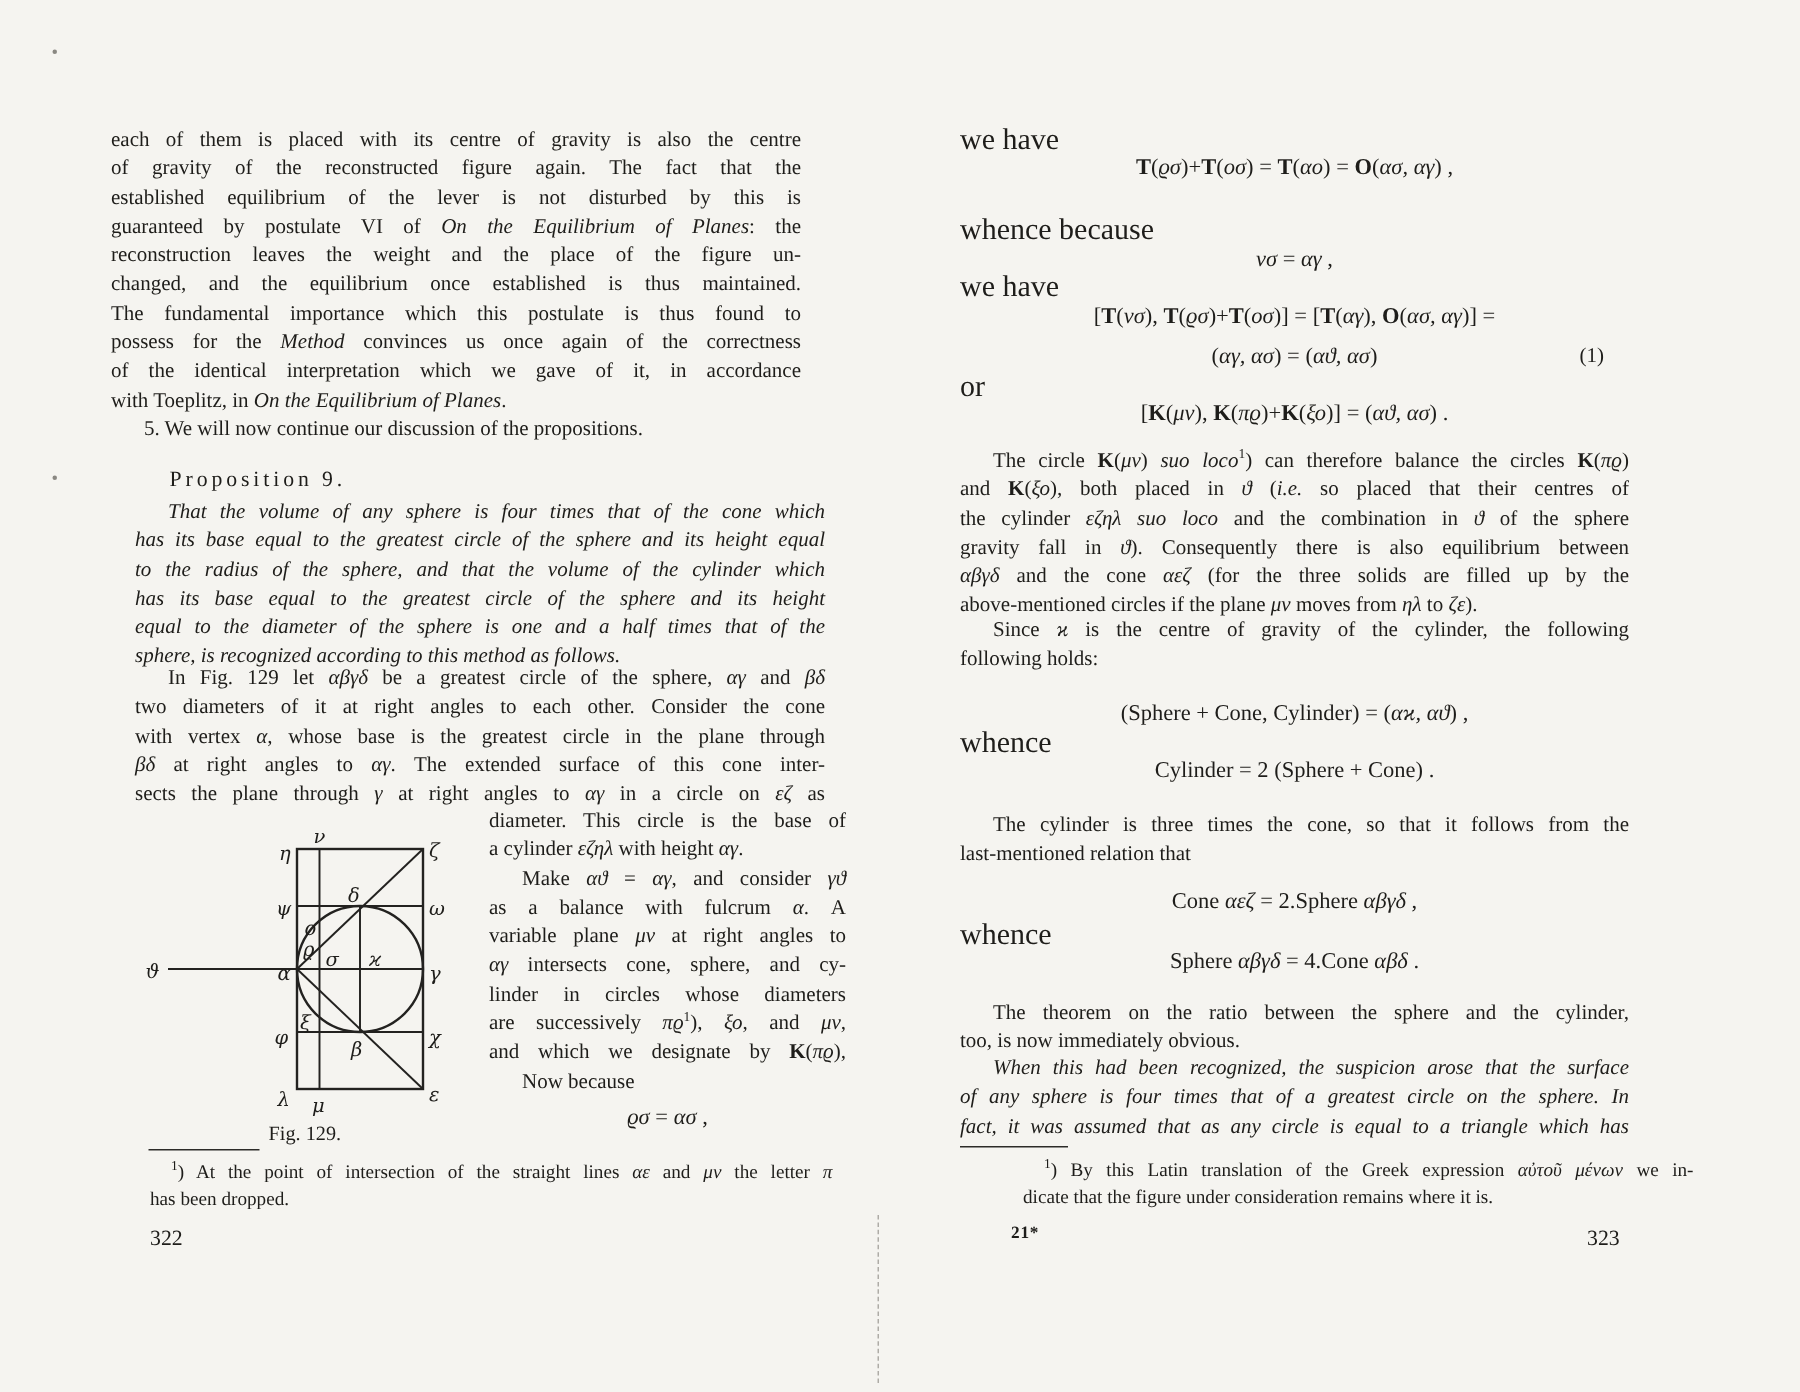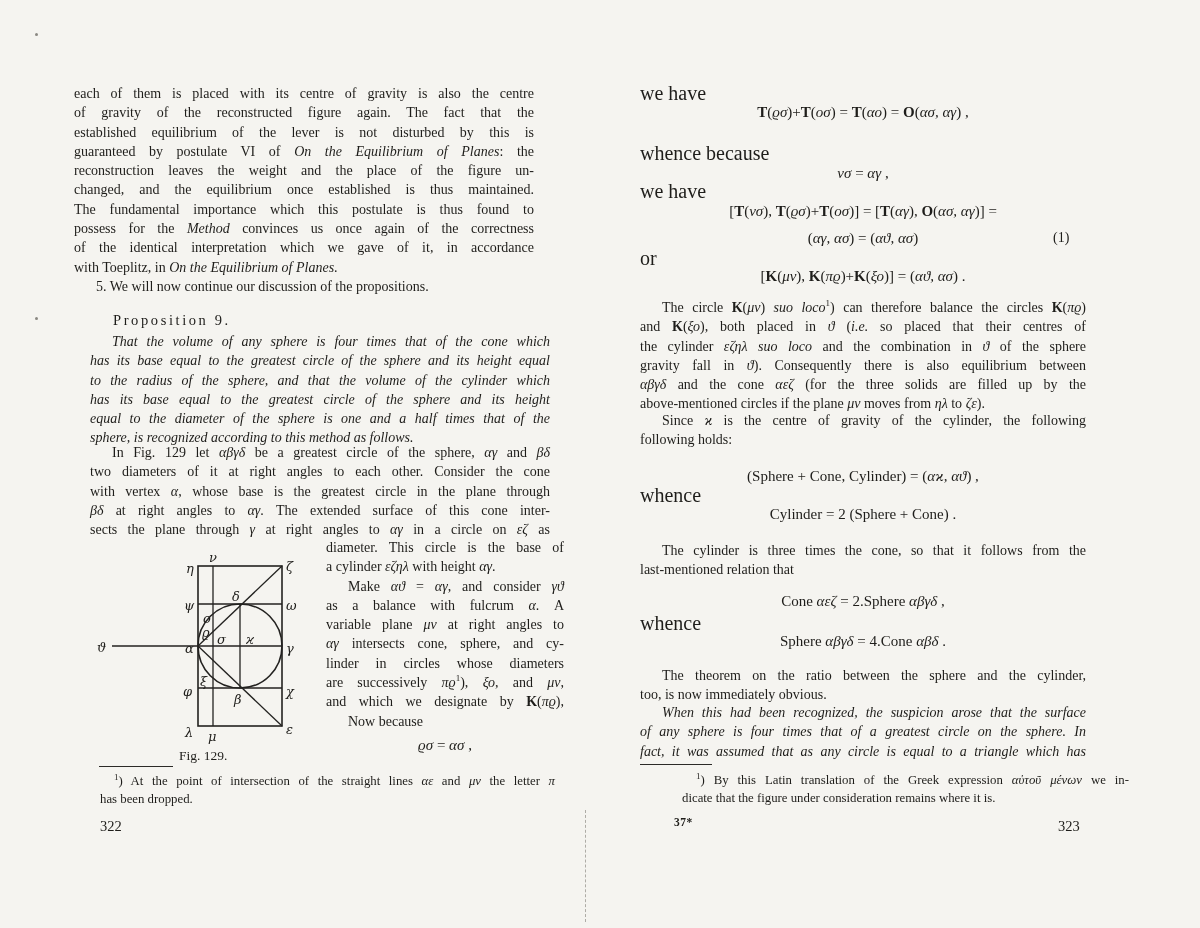--- a/index.html
+++ b/index.html
@@ -186,19 +186,19 @@
       <div class="tl it">fact, it was assumed that as any circle is equal to a triangle which has</div>
     </div>
 
   <div class="abs rule" style="left:40px;top:764px;width:72px;"></div>
 
   <div class="abs footnote" style="left:41px;top:771px;width:447px;margin-left:41px;">
       <div class="tl ind"><sup>1</sup>) By this Latin translation of the Greek expression <i>αὐτοῦ μένων</i> we in-</div>
       <div class="tl nj">dicate that the figure under consideration remains where it is.</div>
     </div>
 
-  <div class="abs sig" style="left:74px;top:816px;">37*</div>
+  <div class="abs sig" style="left:74px;top:816px;">21*</div>
   <div class="abs pageno" style="left:458px;top:818px;">323</div>
 </div>
 
 <div class="abs gutter" style="left:585px;top:810px;height:112px;"></div>
 <div class="abs speck" style="left:35px;top:33px;"></div>
 <div class="abs speck" style="left:35px;top:317px;"></div>
 
 </body></html>

